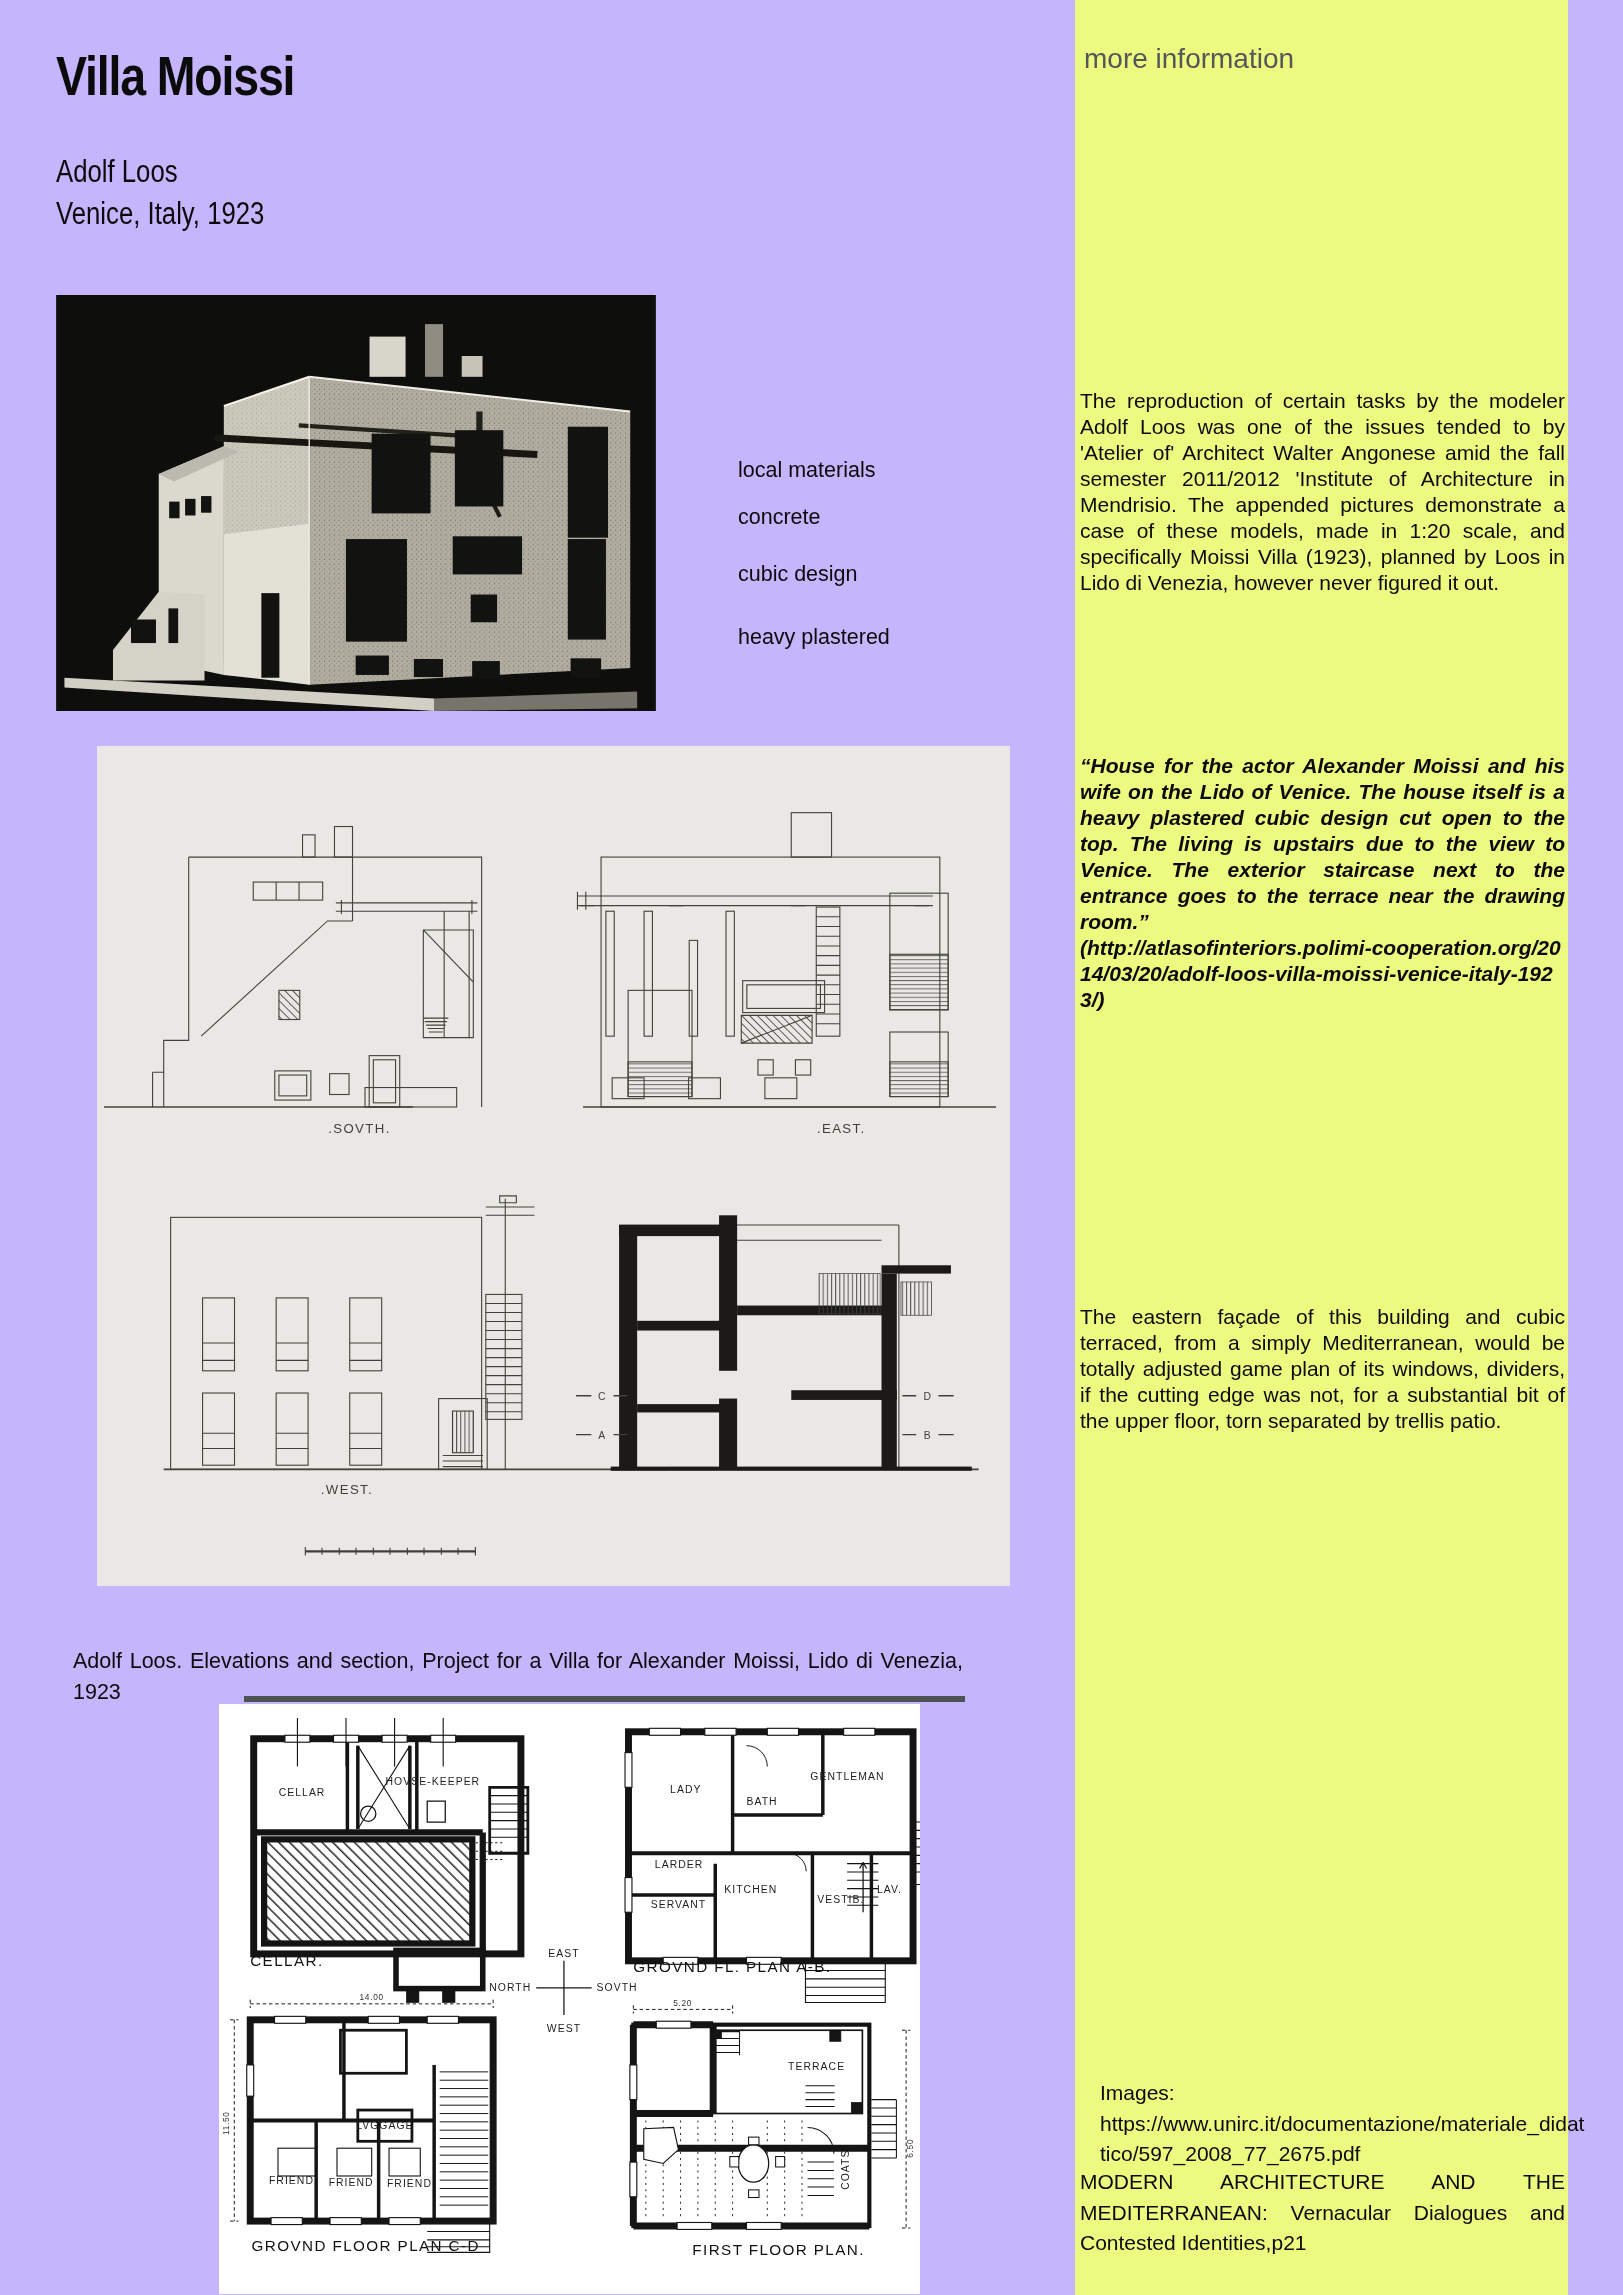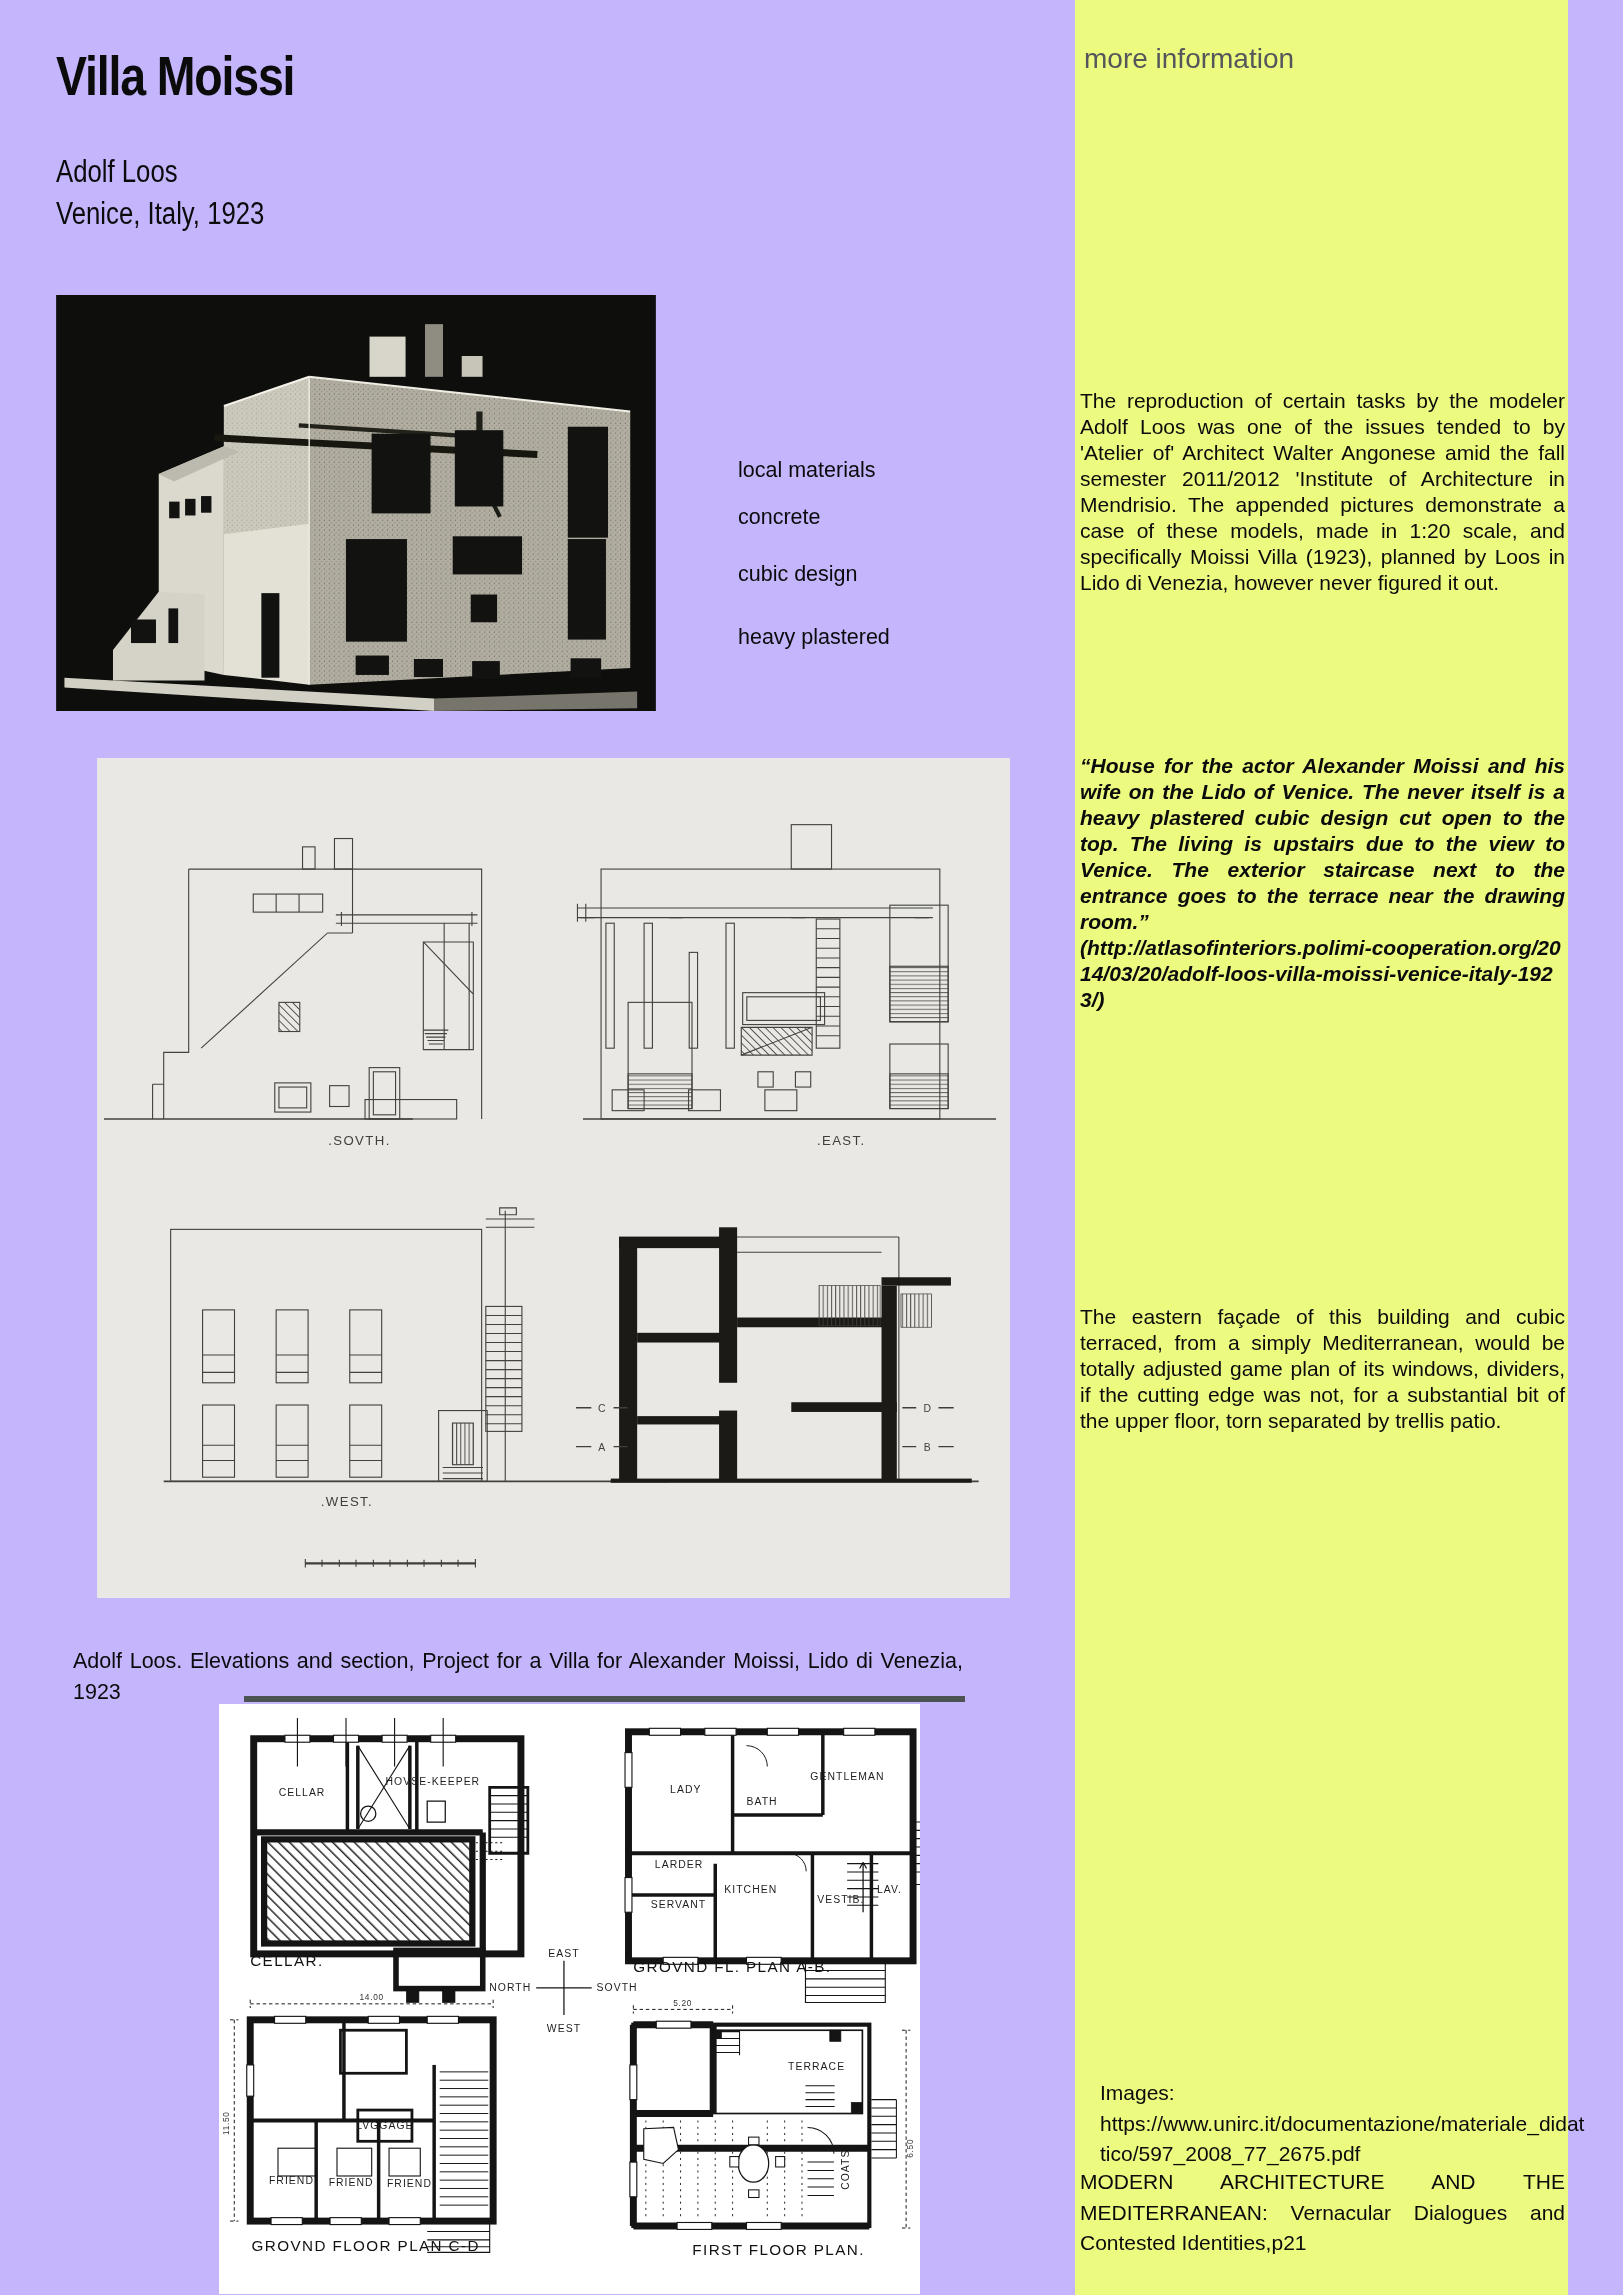--- a/index.html
+++ b/index.html
@@ -102,21 +102,21 @@
       <line x1="365" y1="118" x2="365" y2="562" stroke="#efede4" stroke-width="2"></line>
       <line x1="242" y1="160" x2="365" y2="118" stroke="#f4f2e9" stroke-width="3"></line>
     </svg>
   </div>
 
   <div class="abs photo-label" style="top:458px;">local materials</div>
   <div class="abs photo-label" style="top:505px;">concrete</div>
   <div class="abs photo-label" style="top:562px;">cubic design</div>
   <div class="abs photo-label" style="top:625px;">heavy plastered</div>
 
-  <div class="abs" style="left:97px;top:746px;width:1072px;height:840px;margin-top:12px;">
+  <div class="abs" style="left:97px;top:746px;width:1072px;height:840px;">
     <svg width="913" height="840" viewBox="0 0 1315 1210">
       <defs>
         <pattern id="vh" width="6" height="6" patternUnits="userSpaceOnUse">
           <line x1="2" y1="0" x2="2" y2="6" stroke="#3f3e3a" stroke-width="1.3"></line>
         </pattern>
         <pattern id="hh" width="6" height="6" patternUnits="userSpaceOnUse">
           <line x1="0" y1="2" x2="6" y2="2" stroke="#3f3e3a" stroke-width="1.1"></line>
         </pattern>
         <pattern id="dh" width="8" height="8" patternUnits="userSpaceOnUse" patternTransform="rotate(45)">
           <line x1="0" y1="2" x2="8" y2="2" stroke="#3f3e3a" stroke-width="1.2"></line>
@@ -375,21 +375,21 @@
       <text class="pl-lab" x="908" y="700" font-size="10" transform="rotate(-90 908 700)">COATS</text>
       <text class="pl-dim" x="668" y="435" text-anchor="middle">5.20</text>
       <text class="pl-dim" x="1000" y="640" transform="rotate(-90 1000 640)" text-anchor="middle">6.50</text>
       <text class="pl-cap" x="682" y="794" font-size="20">FIRST FLOOR PLAN.</text>
     </svg>
   </div>
 
   <div class="abs more-info">more information</div>
   <div class="abs rc rc-p1">The reproduction of certain tasks by the modeler Adolf Loos was one of the issues tended to by 'Atelier of' Architect Walter Angonese amid the fall semester 2011/2012 'Institute of Architecture in Mendrisio. The appended pictures demonstrate a case of these models, made in 1:20 scale, and specifically Moissi Villa (1923), planned by Loos in Lido di Venezia, however never figured it out.</div>
   <div class="abs rc rc-quote">
-    <span>“House for the actor Alexander Moissi and his wife on the Lido of Venice. The never itself is a heavy plastered cubic design cut open to the top. The living is upstairs due to the view to Venice. The exterior staircase next to the entrance goes to the terrace near the drawing room.”</span>
+    <span>“House for the actor Alexander Moissi and his wife on the Lido of Venice. The house itself is a heavy plastered cubic design cut open to the top. The living is upstairs due to the view to Venice. The exterior staircase next to the entrance goes to the terrace near the drawing room.”</span>
     <div class="rc-url">(http://atlasofinteriors.polimi-cooperation.org/2014/03/20/adolf-loos-villa-moissi-venice-italy-1923/)</div>
   </div>
   <div class="abs rc rc-p3">The eastern façade of this building and cubic terraced, from a simply Mediterranean, would be totally adjusted game plan of its windows, dividers, if the cutting edge was not, for a substantial bit of the upper floor, torn separated by trellis patio.</div>
   <div class="abs rc rc-img">
     <div>Images:</div>
     <div>https://www.unirc.it/documentazione/materiale_didattico/597_2008_77_2675.pdf</div>
   </div>
   <div class="abs rc rc-src">MODERN ARCHITECTURE AND THE MEDITERRANEAN: Vernacular Dialogues and Contested Identities,p21</div>
 
 </div>

